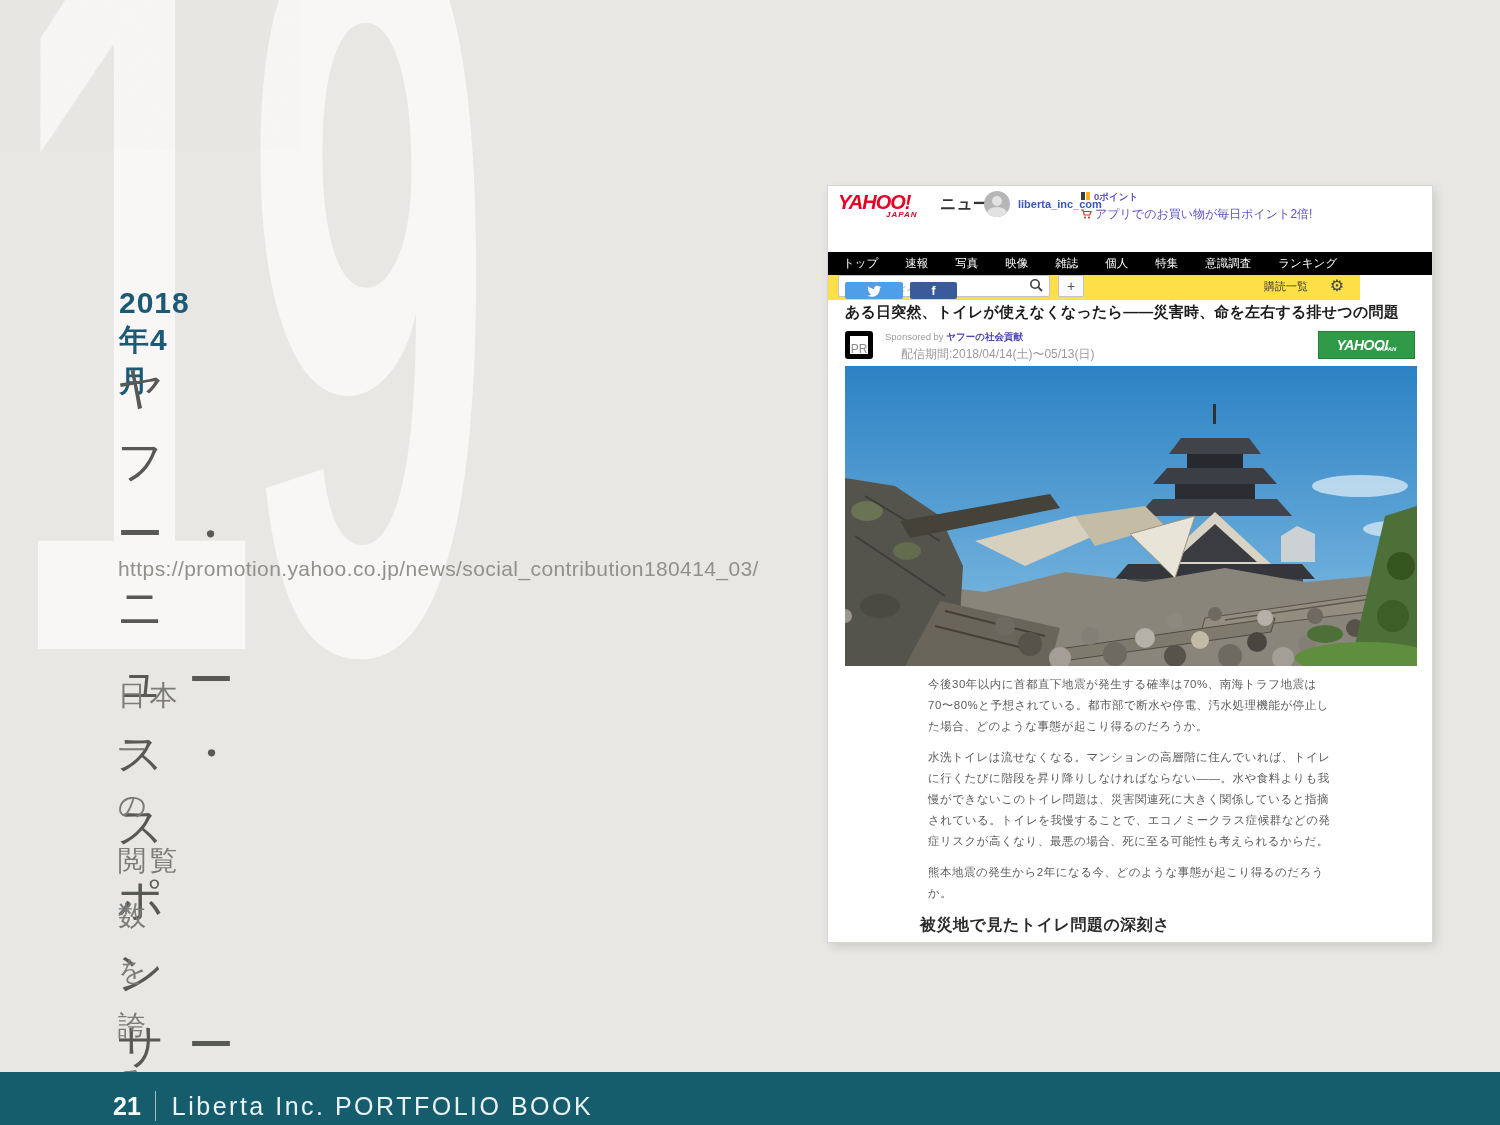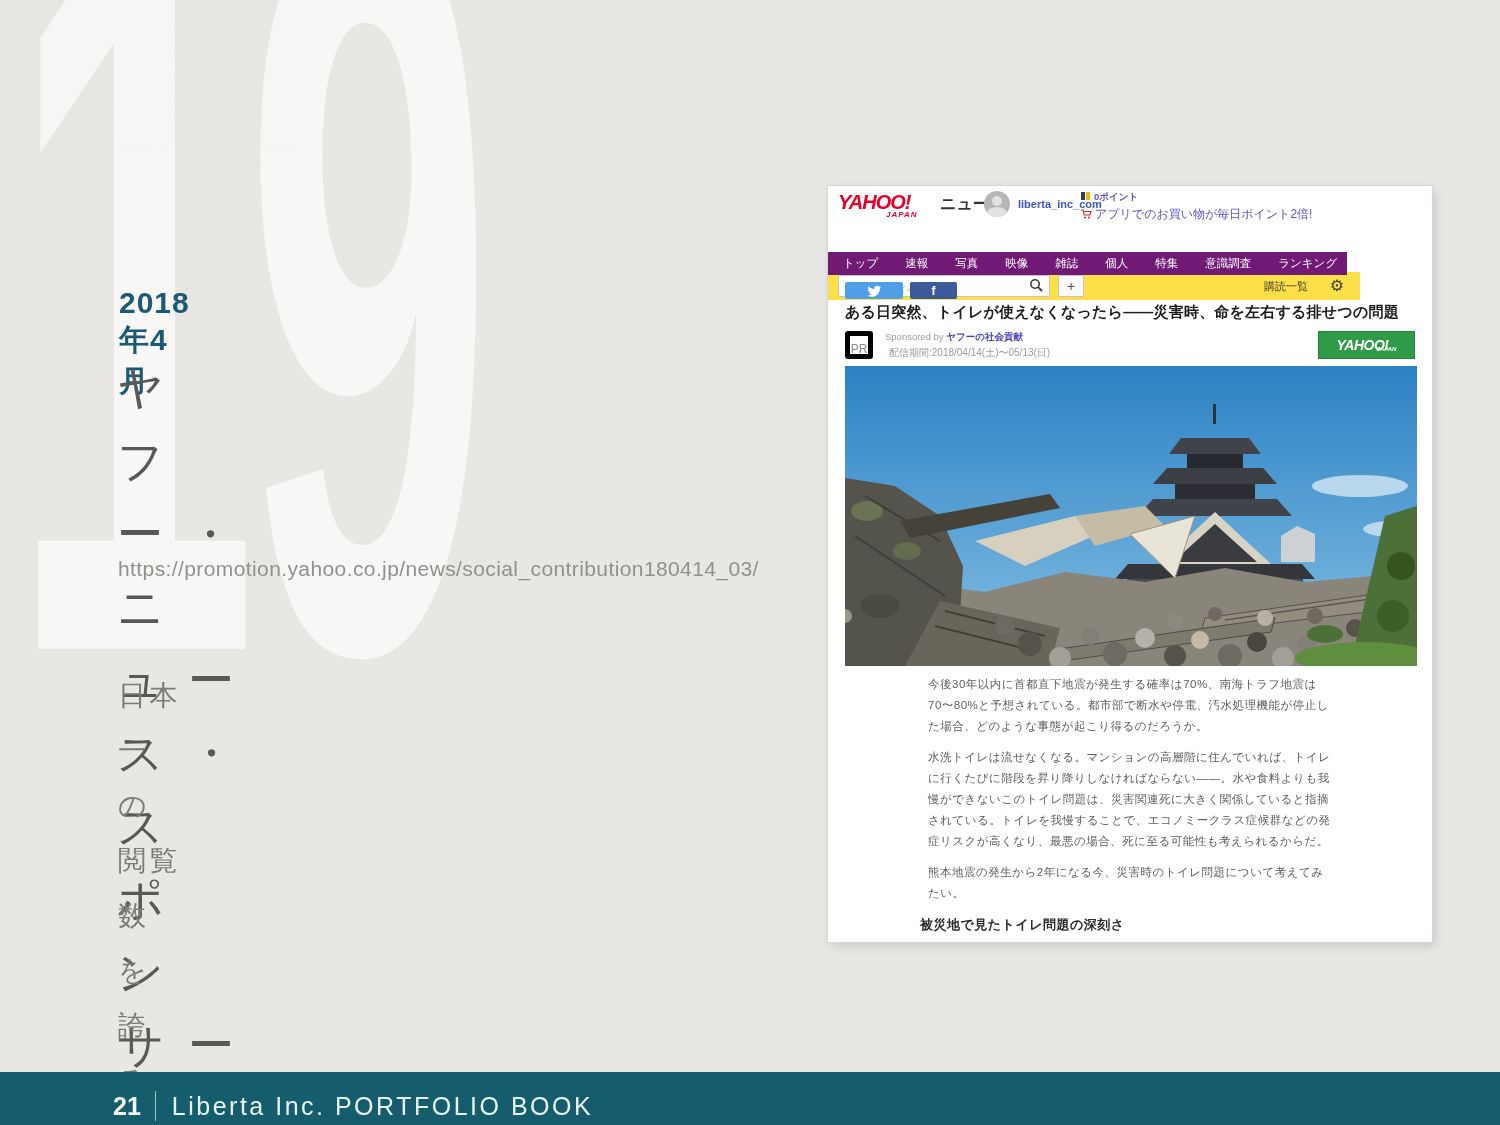--- a/index.html
+++ b/index.html
@@ -37,43 +37,43 @@
   .mini-ic { display:inline-block; vertical-align:-1px; margin-right:3px; }
 
   .yh-searchrow { position:absolute; left:0; top:38px; width:532px; height:28px; background:#fde047;margin-top:48px; }
   .yh-search { position:absolute; left:10px; top:3px; width:212px; height:22px; border:1px solid #c3c3c3; border-radius:2px; background:#fff; font-size:10px; color:#333; padding:0 24px 0 7px; outline:none; font-family:inherit; }
   .yh-search::placeholder { color:#b3b3b3; }
   .search-btn { position:absolute; left:200px; top:6px; width:16px; height:16px; border:0; background:transparent; cursor:pointer; }
   .plus-btn { position:absolute; left:230px; top:3px; width:26px; height:22px; border:1px solid #c3c3c3; border-radius:2px; background:#fafafa; font-size:14px; color:#555; line-height:19px; text-align:center; cursor:pointer; }
   .sub-link { position:absolute; right:52px; top:7px; font-size:11px; color:#333; cursor:pointer; }
   .gear-btn { position:absolute; right:16px; top:4px; font-size:16px; color:#444; background:none; border:0; cursor:pointer; }
 
-  .yh-nav { position:absolute; left:0; top:66px; width:519px; height:23px; background:#701a75; display:flex; align-items:center; padding-left:15px; gap:27px; }
+  .yh-nav { position:absolute; left:0; top:66px; width:604px; height:23px; background:#000000; display:flex; align-items:center; padding-left:15px; gap:27px; }
   .yh-nav span { font-size:11.5px; color:#fff; cursor:pointer; white-space:nowrap; }
 
   .sns-row { position:absolute; left:17px; top:96px; display:flex; gap:7px; }
   .tw-btn { width:58px; height:17px; background:#4f9fe8; border-radius:2px; border:0; cursor:pointer; display:flex; align-items:center; justify-content:center; }
   .fb-btn { width:47px; height:17px; background:#3a5a9b; border-radius:2px; border:0; cursor:pointer; color:#fff; font-weight:bold; font-size:12px; line-height:16px; }
 
   .art-title { position:absolute; left:17px; top:117px; width:572px; font-size:15px; font-weight:bold; color:#1c1c1c; letter-spacing:.2px; }
 
   .pr-row { position:absolute; left:17px; top:143px; width:572px; height:34px; }
   .pr-box { position:absolute; left:0; top:2px; width:28px; height:28px; border:5px solid #000000; border-radius:3px; font-size:12px; color:#8b8b8b; text-align:center; line-height:26px; }
   .pr-line1 { position:absolute; left:40px; top:2px; font-size:9.5px; color:#9b9b9b; }
   .pr-line1 a { color:#4a43b8; font-weight:bold; text-decoration:none; cursor:pointer; }
-  .pr-line2 { position:absolute; left:44px; top:17px; font-size:10px; color:#9b9b9b; }
+  .pr-line2 { position:absolute; left:56px; top:17px; font-size:12px; color:#9b9b9b; }
   .yj-badge { position:absolute; right:2px; top:2px; width:97px; height:28px; background:#2f9a47; border:1px solid #268038; display:flex; align-items:center; justify-content:center; cursor:pointer; }
   .yj-badge .b-main { color:#fff; font-size:14px; font-weight:bold; font-style:italic; letter-spacing:-.5px; }
   .yj-badge .b-sub { color:#fff; font-size:6px; font-weight:bold; font-style:italic; margin:8px 0 0 -12px; }
 
   .hero { position:absolute; left:17px; top:180px; width:572px; height:300px; overflow:hidden; }
 
   .art-body { position:absolute; left:92px; top:488px; width:420px; font-size:11.5px; color:#5c5c5c; line-height:21px; letter-spacing:.5px; overflow-wrap:anywhere; }
   .art-body p { margin:0 8px 10px; }
-  .art-body h3 { font-size:13px; color:#2b2b2b; margin:4px 0 17px; letter-spacing:.5px; }
+  .art-body h3 { font-size:16px; color:#2b2b2b; margin:4px 0 17px; letter-spacing:.5px; }
 
   .footer { position:absolute; left:0; top:1072px; width:1500px; height:68px; background:#155d6d; z-index:3; display:flex; align-items:center; }
   .pg-num { margin-left:113px; font-size:25px; font-weight:bold; color:#f2f7f7; }
   .pg-div { width:1px; height:30px; background:#9fc0c8; margin:0 16px 0 14px; }
   .pg-label { font-size:25px; color:#eaf3f4; letter-spacing:2.5px; }
 
   .grain { position:absolute; inset:0; z-index:4; pointer-events:none; opacity:.5; }
 </style>
 </head>
 <body>
@@ -239,21 +239,21 @@
         <circle cx="556" cy="200" r="14" fill="#35551f"></circle>
           <circle cx="548" cy="250" r="16" fill="#3c5f26"></circle>
         <ellipse cx="520" cy="292" rx="70" ry="16" fill="#5f8f3e"></ellipse>
         <ellipse cx="480" cy="268" rx="18" ry="9" fill="#4c7038"></ellipse>
       </svg>
     </div>
 
     <div class="art-body">
       <p>今後30年以内に首都直下地震が発生する確率は70%、南海トラフ地震は70〜80%と予想されている。都市部で断水や停電、汚水処理機能が停止した場合、どのような事態が起こり得るのだろうか。</p>
       <p>水洗トイレは流せなくなる。マンションの高層階に住んでいれば、トイレに行くたびに階段を昇り降りしなければならない――。水や食料よりも我慢ができないこのトイレ問題は、災害関連死に大きく関係していると指摘されている。トイレを我慢することで、エコノミークラス症候群などの発症リスクが高くなり、最悪の場合、死に至る可能性も考えられるからだ。</p>
-      <p>熊本地震の発生から2年になる今、災害時のトイレ問題について考えてみたい。</p>
+      <p>熊本地震の発生から2年になる今、どのような事態が起こり得るのだろうか。</p>
       <h3>被災地で見たトイレ問題の深刻さ</h3>
 
     </div>
 
   </div>
 
   <div class="footer">
     <span class="pg-num">21</span>
     <span class="pg-div"></span>
     <span class="pg-label">Liberta Inc. PORTFOLIO BOOK</span>

